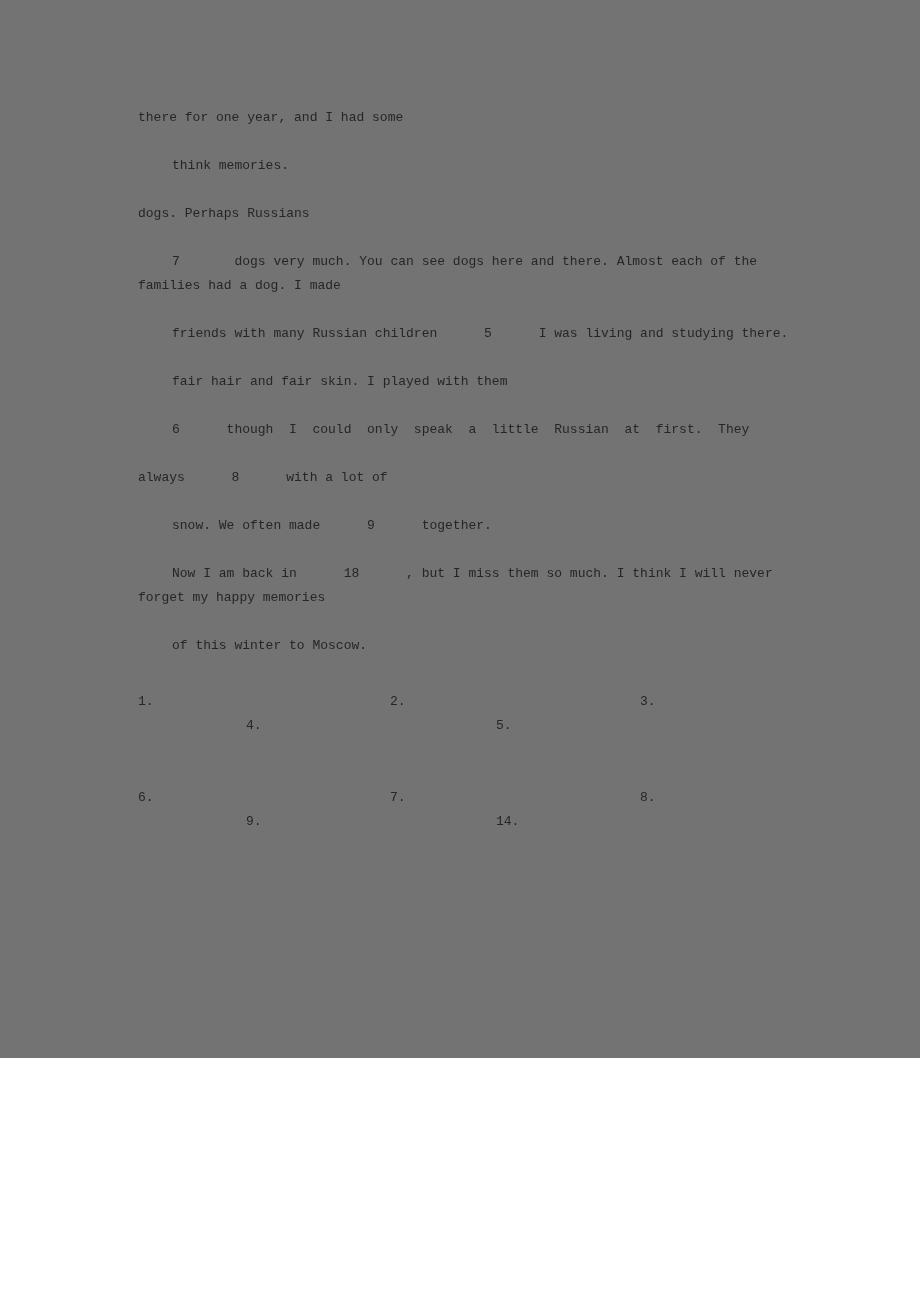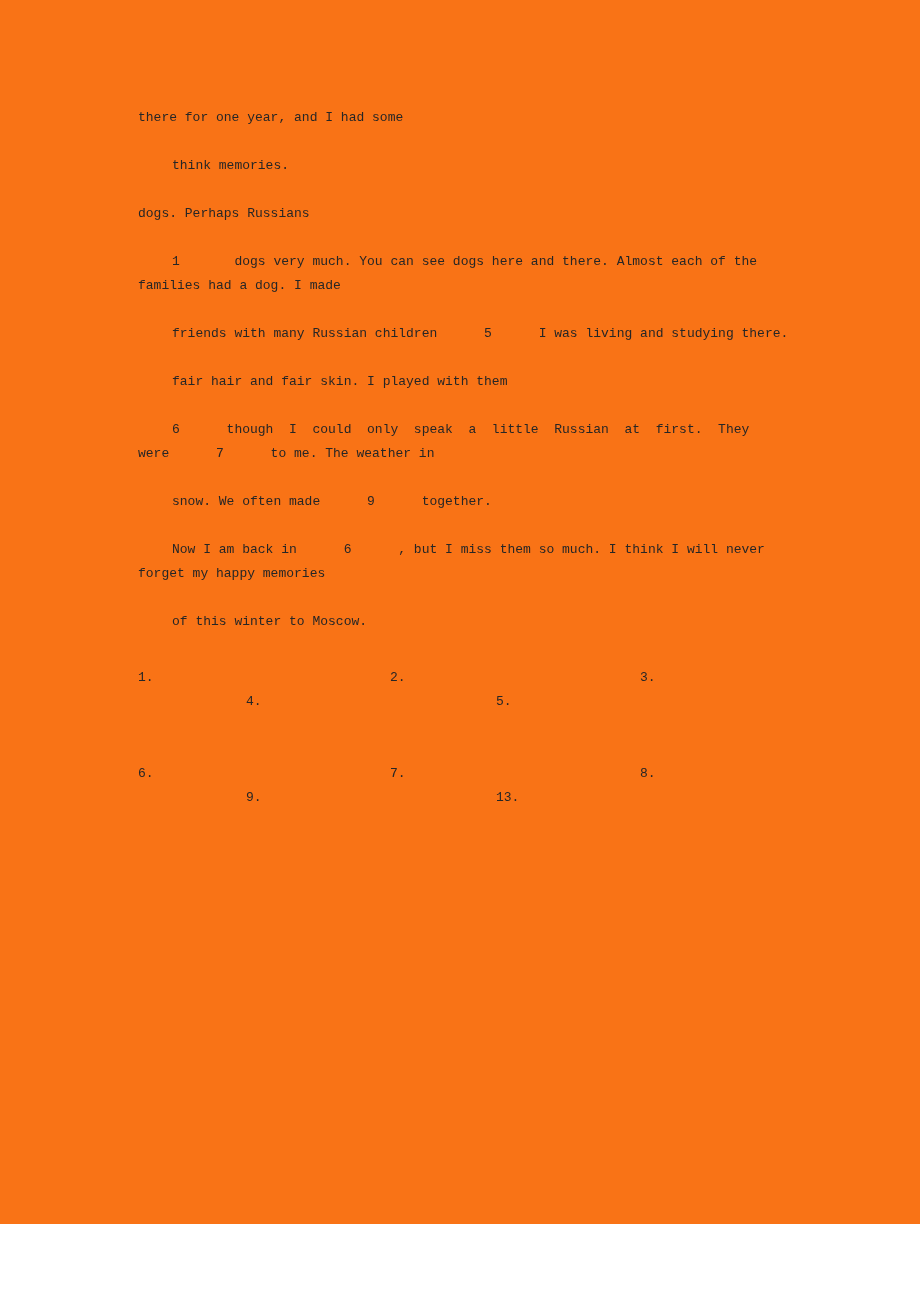--- a/index.html
+++ b/index.html
@@ -3,22 +3,22 @@
 <meta charset="utf-8">
 <style>
   html, body {
     margin: 0;
     padding: 0;
     background: #ffffff;
   }
   .page {
     position: relative;
     width: 920px;
-    height: 1224px;
-    background: #f97316;
+    height: 1058px;
+    background: #737373;
     box-sizing: border-box;
     padding: 106px 139px 0 138px;
     font-family: "Liberation Mono", "DejaVu Sans Mono", monospace;
     font-size: 13px;
     line-height: 24px;
     color: #262626;
     overflow: hidden;
   }
   .para {
     margin: 0 0 24px 0;
@@ -64,46 +64,46 @@
 
     <div class="para">
       <div class="line indent">think memories.</div>
     </div>
 
     <div class="para">
       <div class="line">dogs. Perhaps Russians</div>
     </div>
 
     <div class="para">
-      <div class="line indent">1       dogs very much. You can see dogs here and there. Almost each of the</div>
+      <div class="line indent">7       dogs very much. You can see dogs here and there. Almost each of the</div>
       <div class="line">families had a dog. I made</div>
     </div>
 
     <div class="para">
       <div class="line indent">friends with many Russian children      5      I was living and studying there.</div>
     </div>
 
     <div class="para">
       <div class="line indent">fair hair and fair skin. I played with them</div>
     </div>
 
     <div class="para">
       <div class="line indent">6      though  I  could  only  speak  a  little  Russian  at  first.  They</div>
-      <div class="line">were      7      to me. The weather in</div>
     </div>
 
     <div class="para">
+      <div class="line">always      8      with a lot of</div>
     </div>
 
     <div class="para">
       <div class="line indent">snow. We often made      9      together.</div>
     </div>
 
     <div class="para">
-      <div class="line indent">Now I am back in      6      , but I miss them so much. I think I will never</div>
+      <div class="line indent">Now I am back in      18      , but I miss them so much. I think I will never</div>
       <div class="line">forget my happy memories</div>
     </div>
 
     <div class="para">
       <div class="line indent">of this winter to Moscow.</div>
     </div>
 
   </div>
 
   <div class="answers">
@@ -120,18 +120,18 @@
     </div>
 
     <div class="arow group-gap">
       <span class="slot col-a0">6.</span>
       <span class="slot col-a1">7.</span>
       <span class="slot col-a2">8.</span>
     </div>
 
     <div class="arow">
       <span class="slot col-b0">9.</span>
-      <span class="slot col-b1">13.</span>
+      <span class="slot col-b1">14.</span>
     </div>
 
   </div>
 
 </div>
 
 </body></html>

